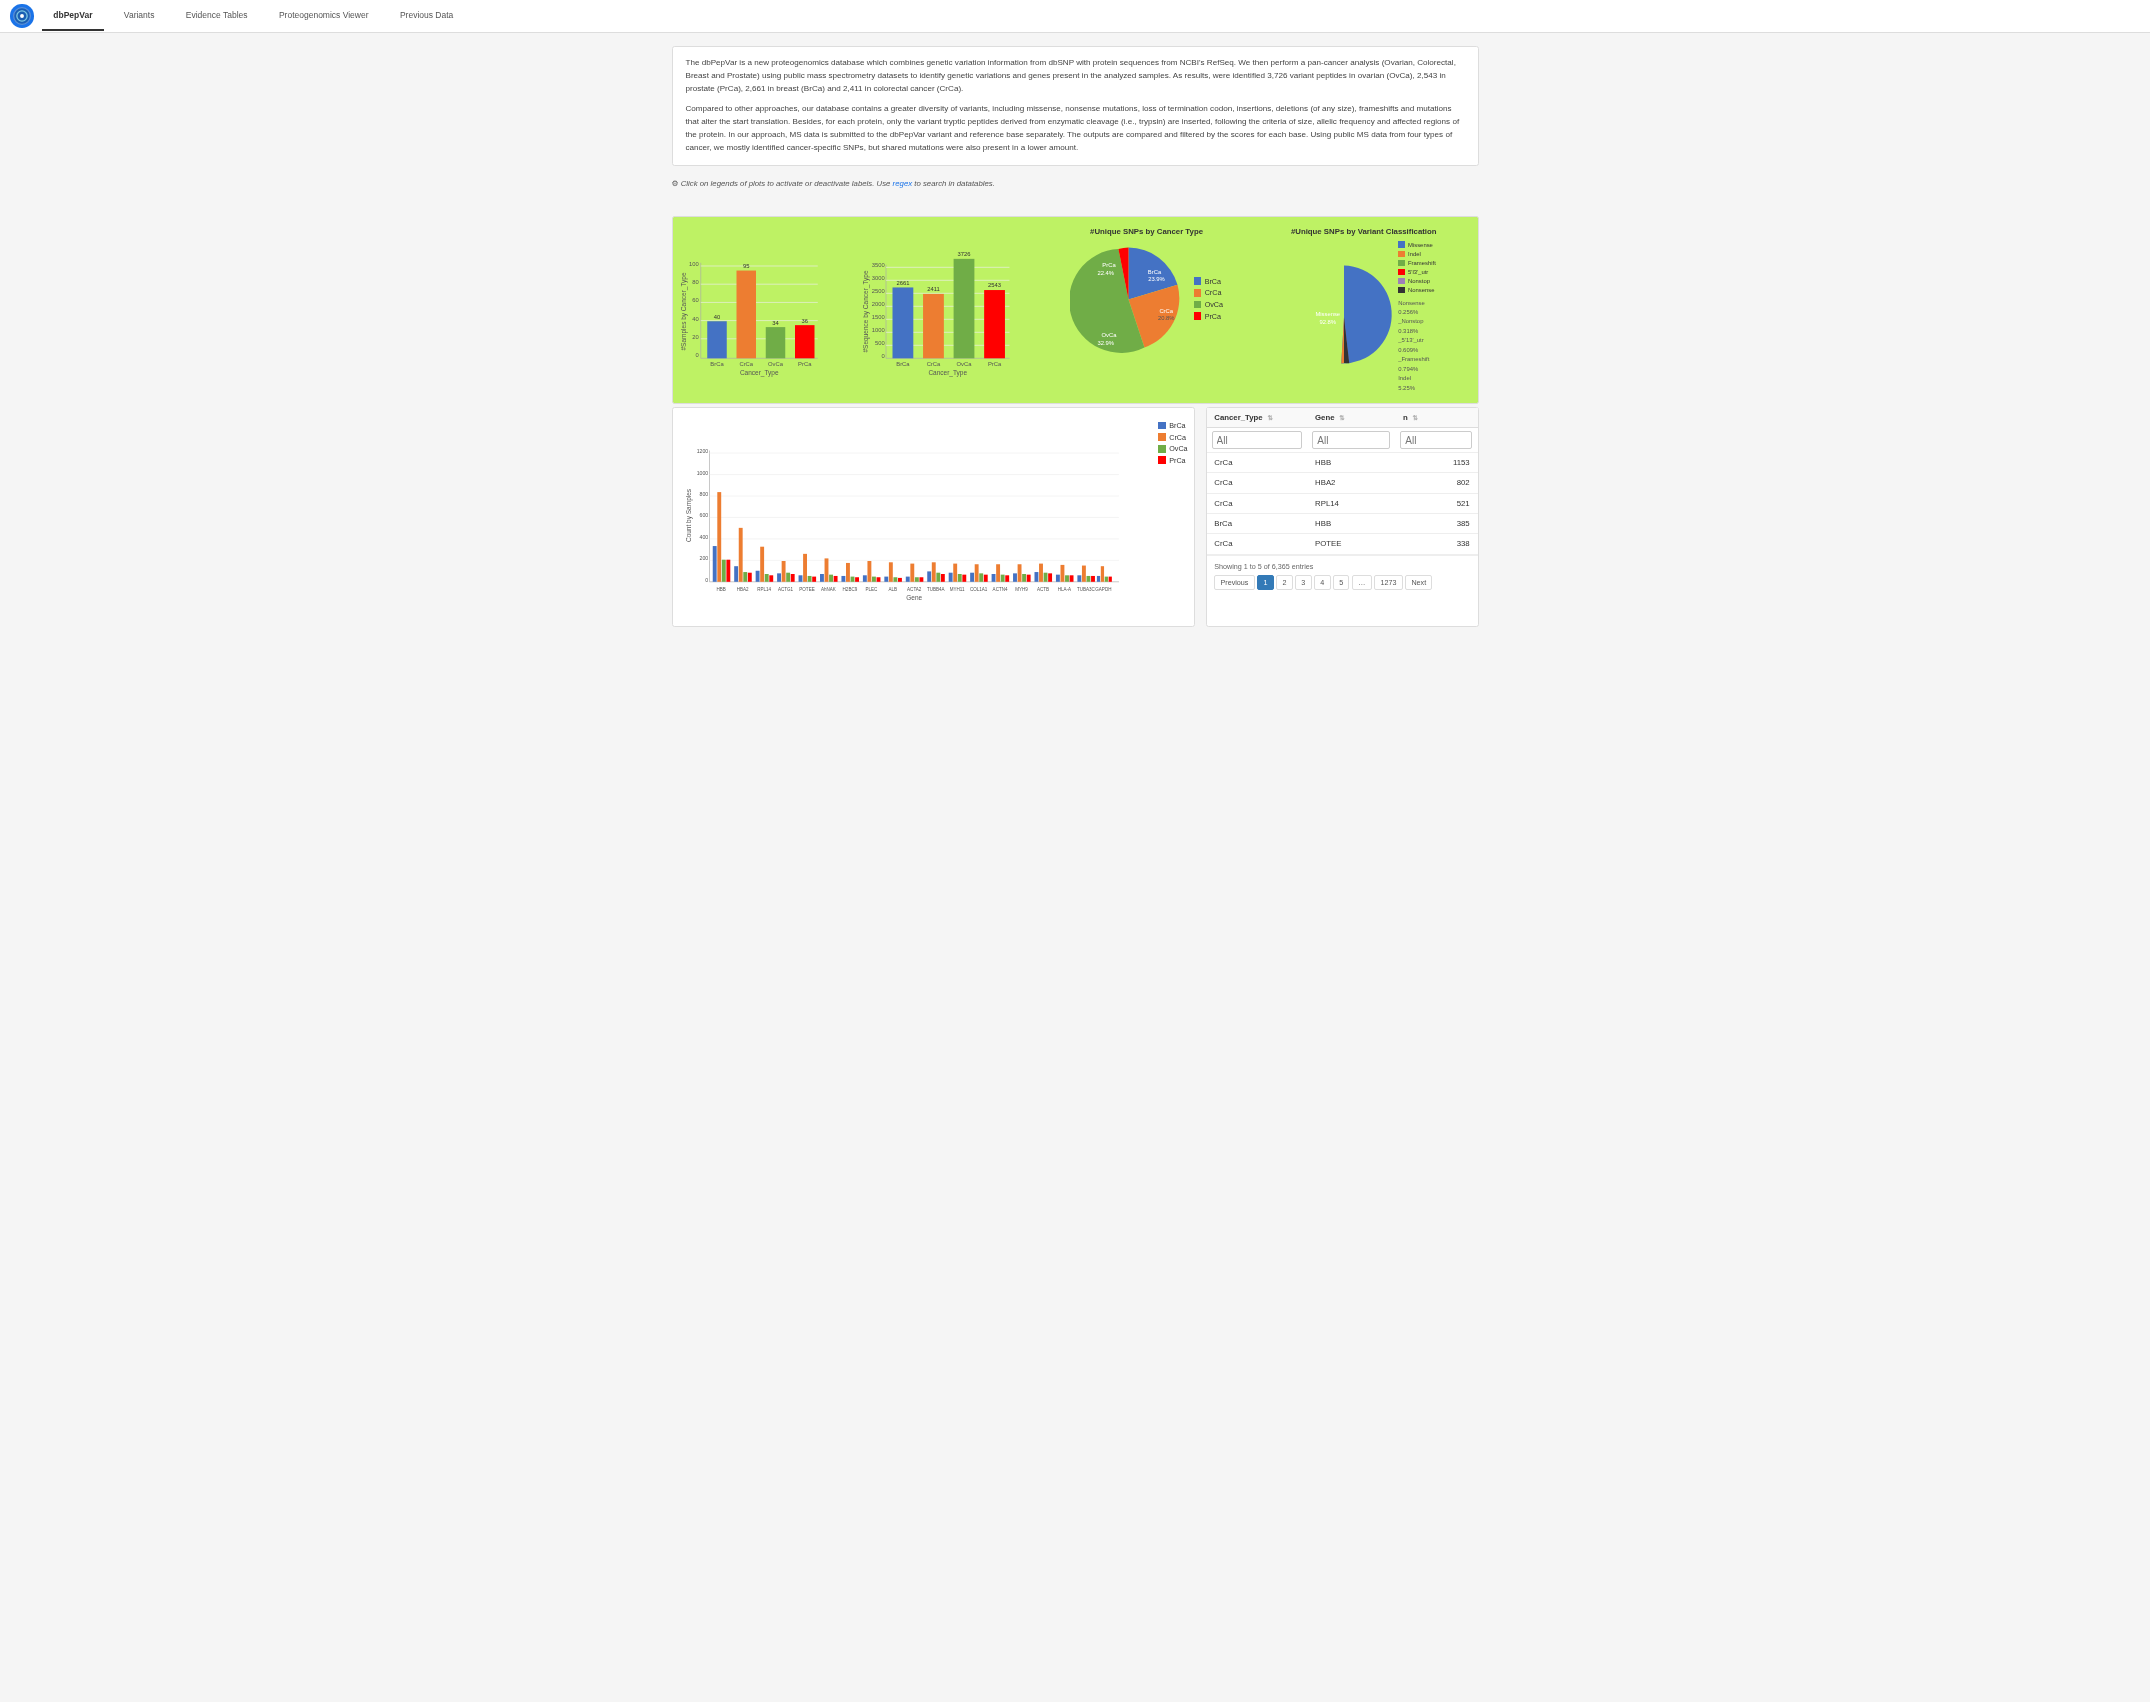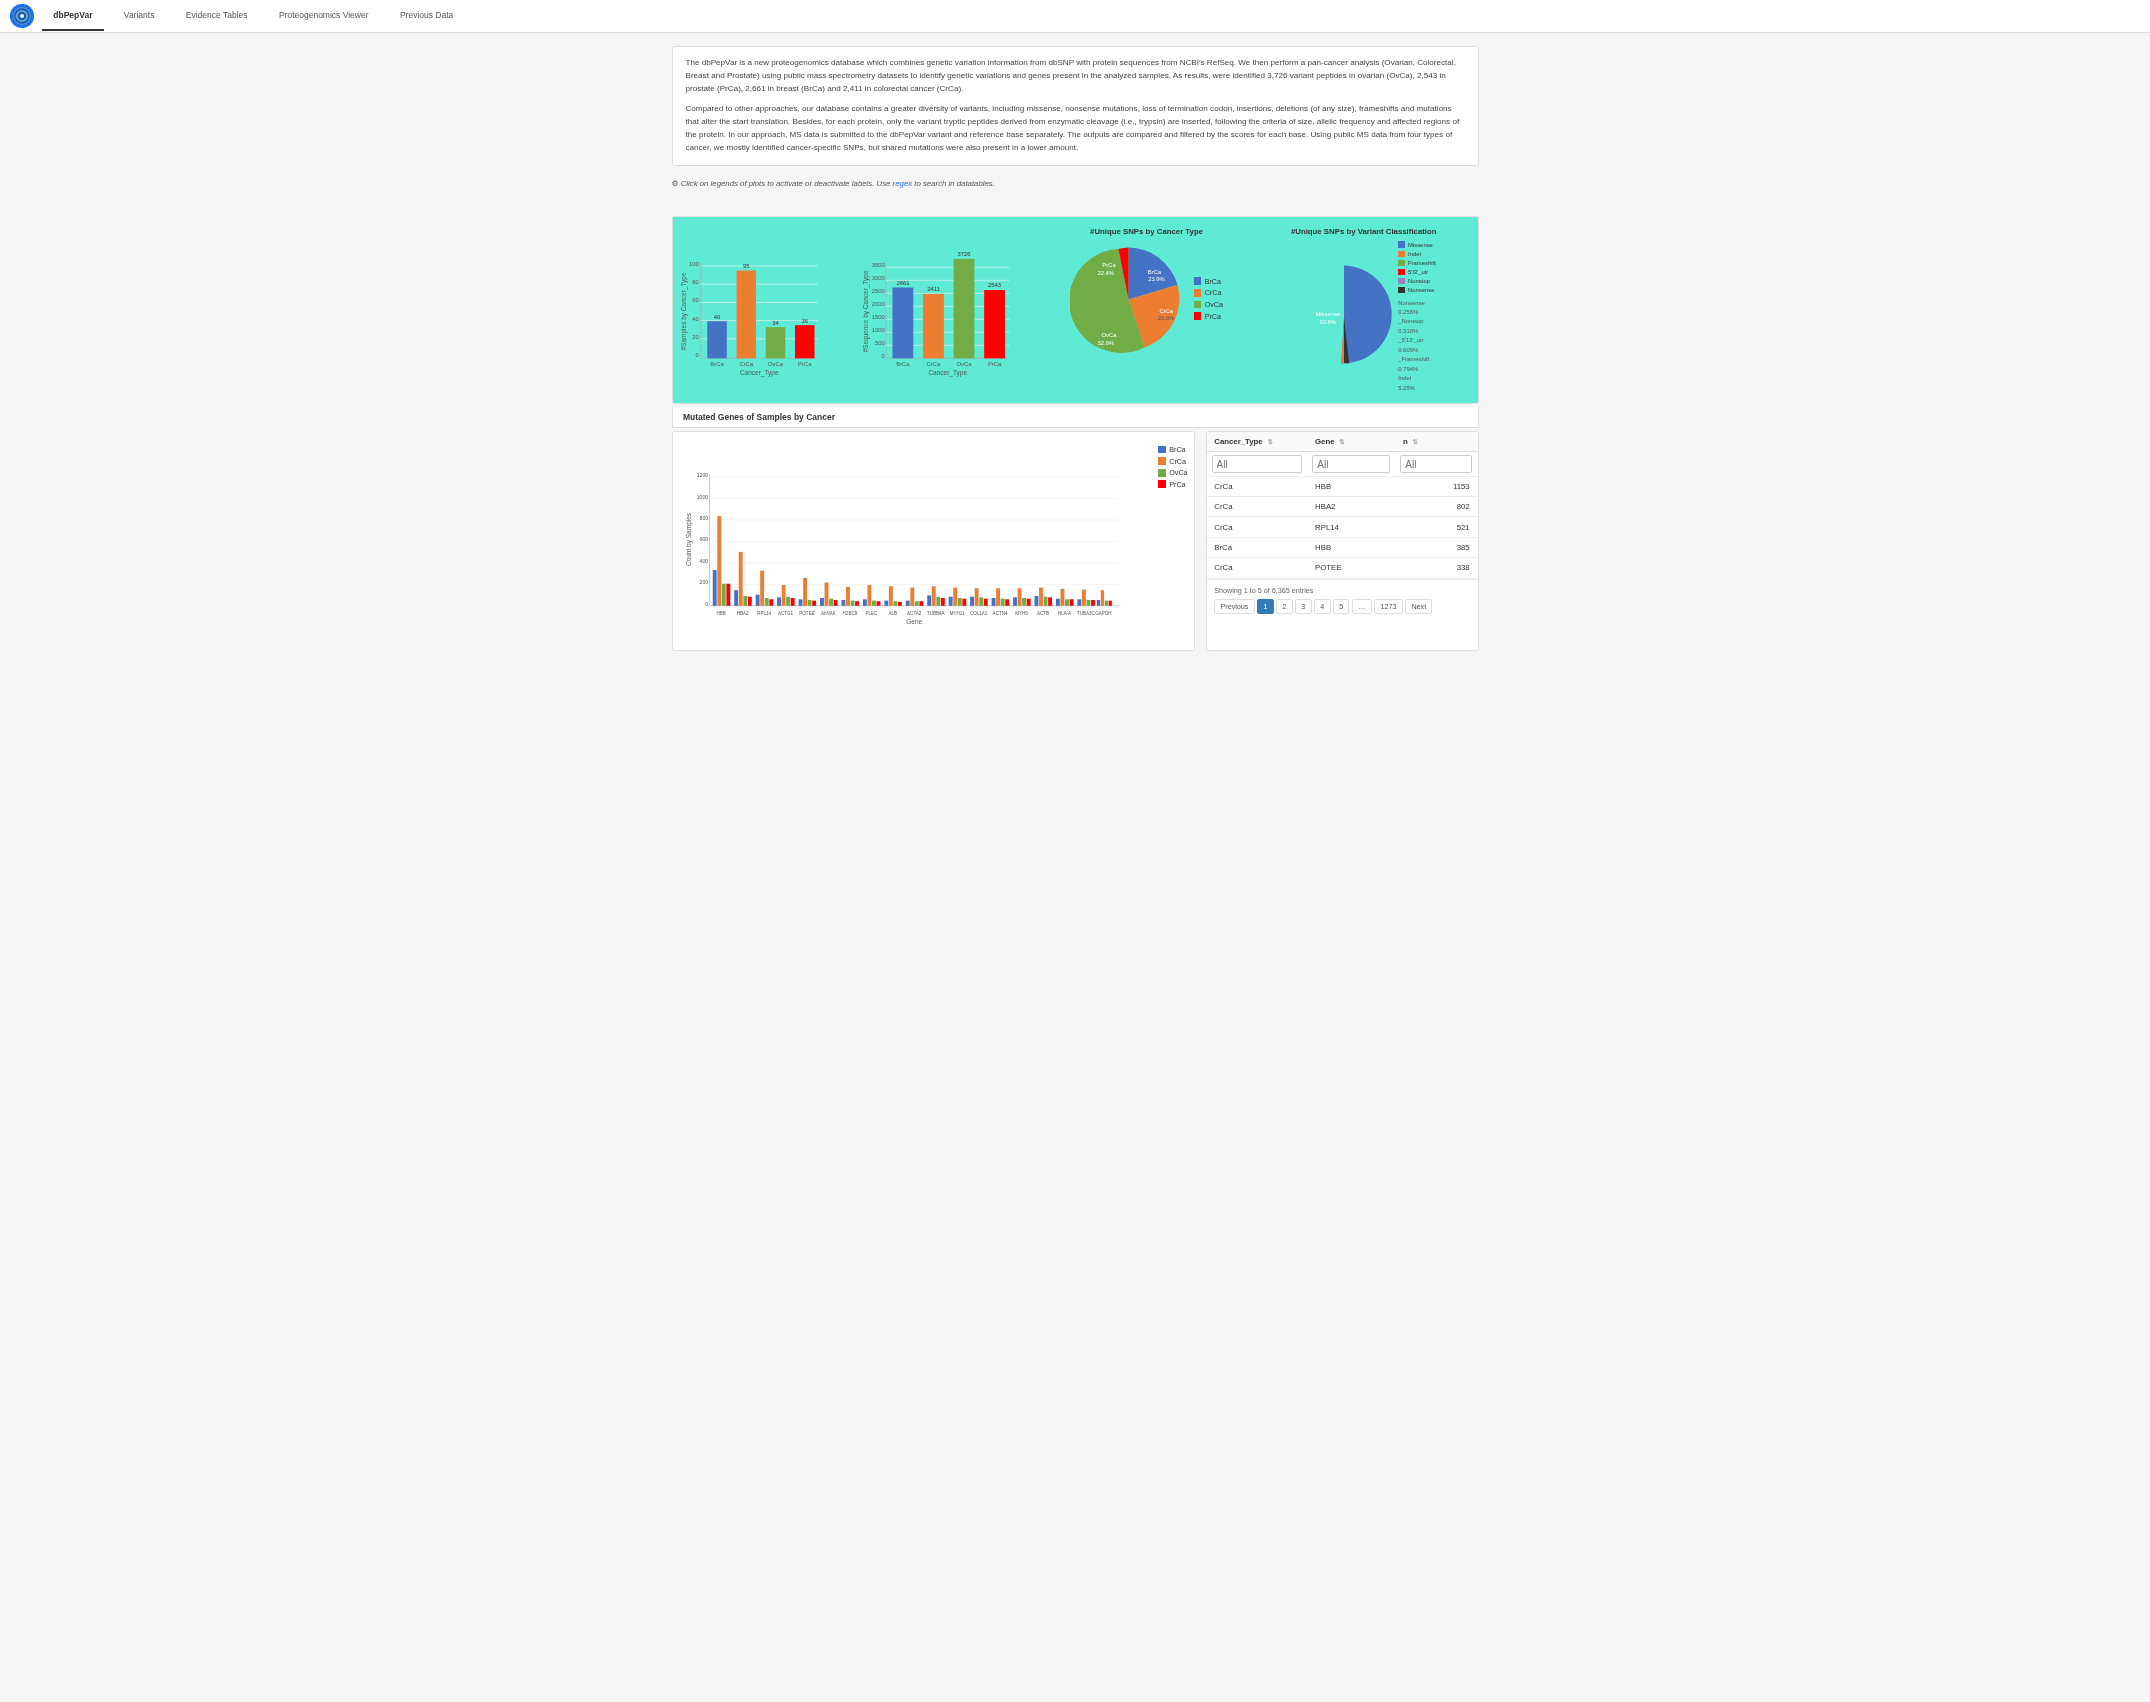--- a/index.html
+++ b/index.html
@@ -75,21 +75,21 @@
 </nav>
 
 <div class="main">
 
   <div class="description-box">
     <p>The dbPepVar is a new proteogenomics database which combines genetic variation information from dbSNP with protein sequences from NCBI's RefSeq. We then perform a pan-cancer analysis (Ovarian, Colorectal, Breast and Prostate) using public mass spectrometry datasets to identify genetic variations and genes present in the analyzed samples. As results, were identified 3,726 variant peptides in ovarian (OvCa), 2,543 in prostate (PrCa), 2,661 in breast (BrCa) and 2,411 in colorectal cancer (CrCa).</p>
     <p>Compared to other approaches, our database contains a greater diversity of variants, including missense, nonsense mutations, loss of termination codon, insertions, deletions (of any size), frameshifts and mutations that alter the start translation. Besides, for each protein, only the variant tryptic peptides derived from enzymatic cleavage (i.e., trypsin) are inserted, following the criteria of size, allelic frequency and affected regions of the protein. In our approach, MS data is submitted to the dbPepVar variant and reference base separately. The outputs are compared and filtered by the scores for each base. Using public MS data from four types of cancer, we mostly identified cancer-specific SNPs, but shared mutations were also present in a lower amount.</p>
   </div>
   <p class="hint-text"><span>⚙</span> <em>Click on legends of plots to activate or deactivate labels. Use <a href="#" style="color:#1a73e8;">regex</a> to search in datatables.</em></p>
 
-  <div style="background:#5eead4; border:0.7px solid #ddd; border-radius:2.6px; padding:10.4px 5.2px 5.2px 5.2px; margin-bottom:2.6px;">
+  <div style="background:#bef264; border:0.7px solid #ddd; border-radius:2.6px; padding:10.4px 5.2px 5.2px 5.2px; margin-bottom:2.6px;">
     <div class="charts-upper">
 
       <div class="chart-block">
         <svg width="143" height="169" viewBox="0 0 220 260" style="font-size:13px">
 
           <text x="12" y="130" font-size="10" fill="#555" text-anchor="middle" transform="rotate(-90,12,130)">#Samples by Cancer_Type</text>
 
           <text x="32" y="200" font-size="9" fill="#555" text-anchor="end">0</text>
           <text x="32" y="172" font-size="9" fill="#555" text-anchor="end">20</text>
           <text x="32" y="144" font-size="9" fill="#555" text-anchor="end">40</text>
@@ -271,21 +271,20 @@
               <div>0.794%</div>
               <div>Indel</div>
               <div>5.25%</div>
             </div>
           </div>
         </div>
       </div>
     </div>
   </div>
 
-  <div class="section-header">Mutated Genes of Samples by Cancer</div>
 
   <div class="bottom-section">
 
     <div class="bottom-chart" style="position:relative;">
       <svg width="443" height="195" viewBox="0 0 680 300" style="font-size:13px">
 
         <text x="12" y="150" font-size="10" fill="#555" text-anchor="middle" transform="rotate(-90,12,150)">Count by Samples</text>
 
         <text x="38" y="252" font-size="8" fill="#555" text-anchor="end">0</text>
         <text x="38" y="219" font-size="8" fill="#555" text-anchor="end">200</text>

